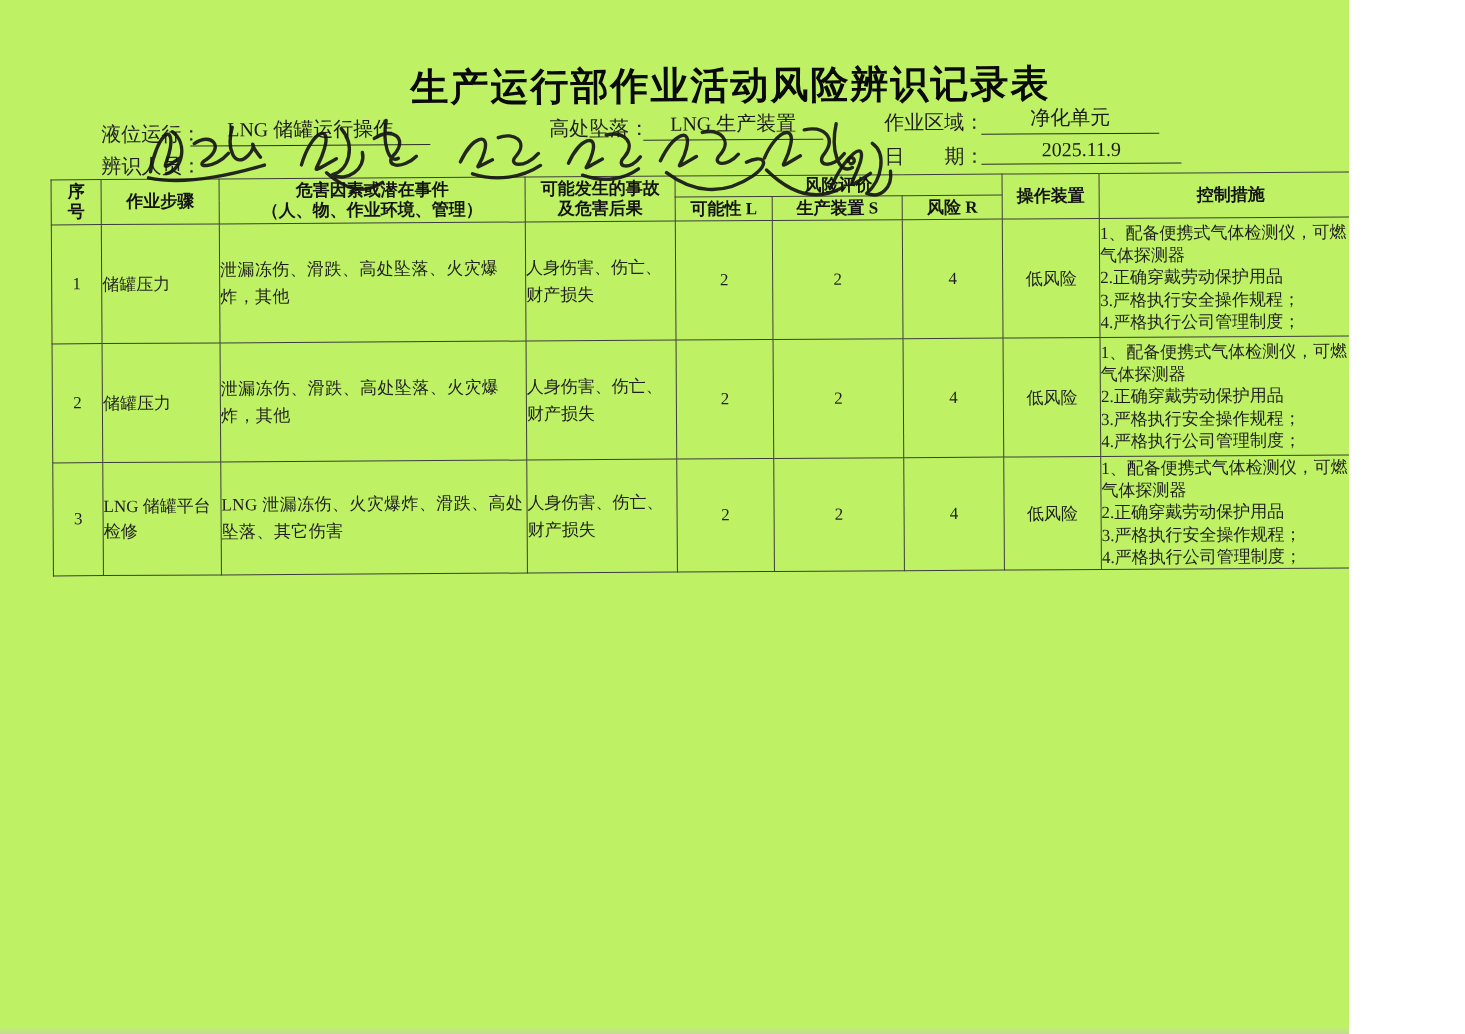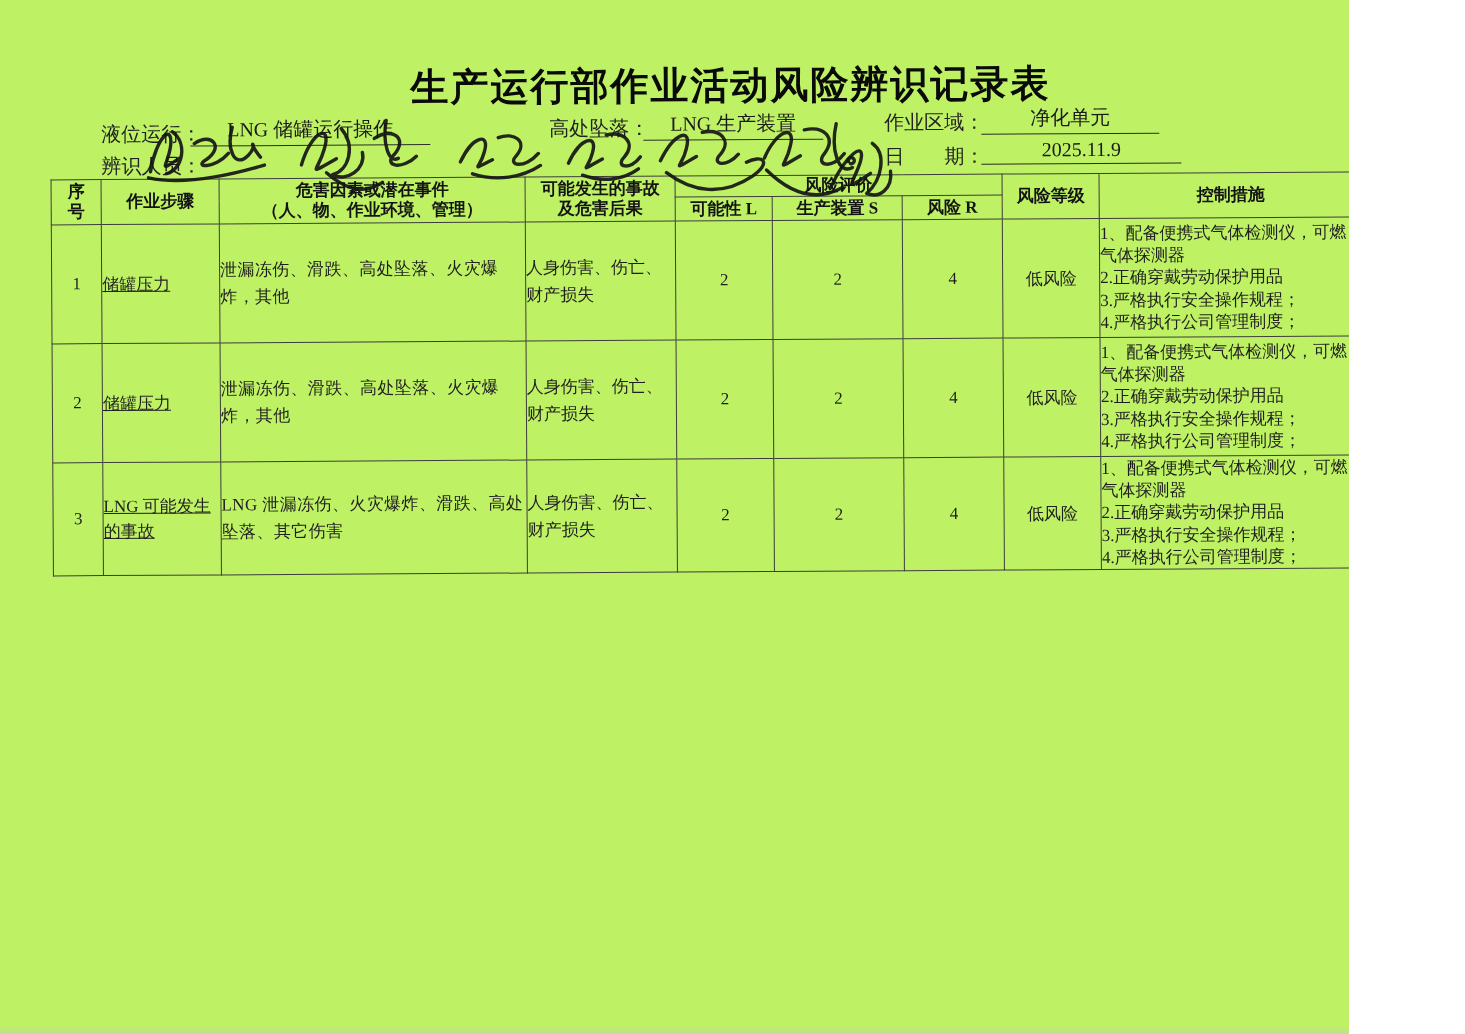--- a/index.html
+++ b/index.html
@@ -14,21 +14,21 @@
         font-size:38px;letter-spacing:2px;color:#0a0a0a;}
   .field{position:absolute;font-size:20px;white-space:nowrap;color:#222;}
   .fval{position:absolute;border-bottom:1.5px solid #2b2b2b;text-align:center;
         font-size:20px;padding-bottom:2px;white-space:nowrap;color:#1a1a1a;}
   table.risk{position:absolute;left:52px;top:179px;width:1361px;border-collapse:collapse;
         table-layout:fixed;font-size:17px;color:#1f1f1f;}
   .risk td,.risk th{border:1.4px solid #3d3d3d;vertical-align:middle;padding:0;overflow:hidden;}
   .risk th{font-weight:bold;text-align:center;line-height:1.2;font-size:17px;color:#141414;}
   .pre{white-space:pre-line;}
   .c{text-align:center;}
-  .cell-step{padding:2px 8px;line-height:1.5;text-decoration:underline;}
+  .cell-step{padding:2px 8px;line-height:1.5;}
   .cell-hazard{padding:2px 9px;line-height:1.6;letter-spacing:.4px;}
   .cell-accident{text-align:left;line-height:1.6;padding:2px 4px;}
   .cell-measures{padding:3px 6px;line-height:1.31;}
   .sig{position:absolute;left:138px;top:114px;z-index:5;}
   .sig path{fill:none;stroke:#151515;stroke-width:3.4;stroke-linecap:round;stroke-linejoin:round;opacity:.92;}
 </style>
 </head>
 <body>
 
 <div class="page">
@@ -76,21 +76,21 @@
       <tbody>
         <tr style="height:20px;">
           <th rowspan="2" class="pre">序
 号</th>
           <th rowspan="2">作业步骤</th>
           <th rowspan="2" class="pre">危害因素或潜在事件
 （人、物、作业环境、管理）</th>
           <th rowspan="2" class="pre">可能发生的事故
 及危害后果</th>
           <th colspan="3">风险评价</th>
-          <th rowspan="2">风险等级</th>
+          <th rowspan="2">操作装置</th>
           <th rowspan="2">控制措施</th>
           <th rowspan="2" class="pre">备
 注</th>
         </tr>
         <tr style="height:24px;">
           <th>可能性 L</th>
           <th>生产装置 S</th>
           <th>风险 R</th>
         </tr>
 
@@ -125,21 +125,21 @@
             <div>1、配备便携式气体检测仪，可燃气体探测器</div>
             <div>2.正确穿戴劳动保护用品</div>
             <div>3.严格执行安全操作规程；</div>
             <div>4.严格执行公司管理制度；</div>
           </td>
           <td></td>
         </tr>
 
         <tr style="height:113px;">
           <td class="c">3</td>
-          <td class="cell-step">LNG 可能发生的事故</td>
+          <td class="cell-step">LNG 储罐平台检修</td>
           <td class="cell-hazard">LNG 泄漏冻伤、火灾爆炸、滑跌、高处坠落、其它伤害</td>
           <td class="cell-accident">人身伤害、伤亡、财产损失</td>
           <td class="c">2</td>
           <td class="c">2</td>
           <td class="c">4</td>
           <td class="c">低风险</td>
           <td class="cell-measures">
             <div>1、配备便携式气体检测仪，可燃气体探测器</div>
             <div>2.正确穿戴劳动保护用品</div>
             <div>3.严格执行安全操作规程；</div>

